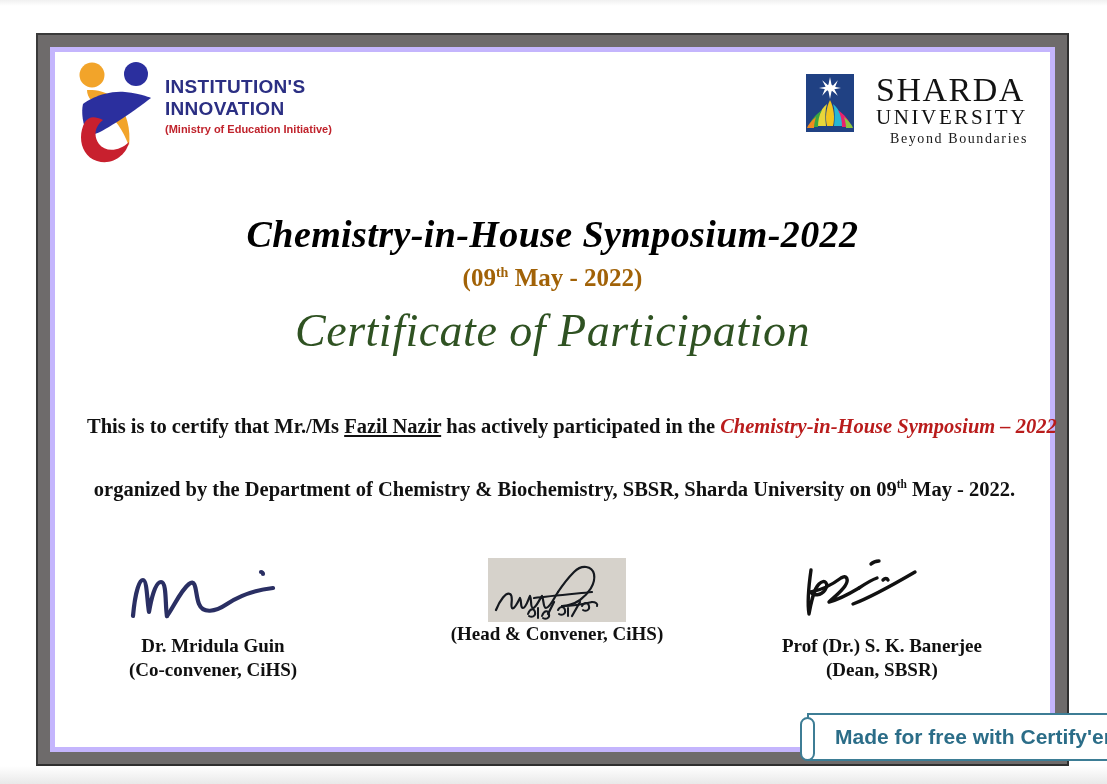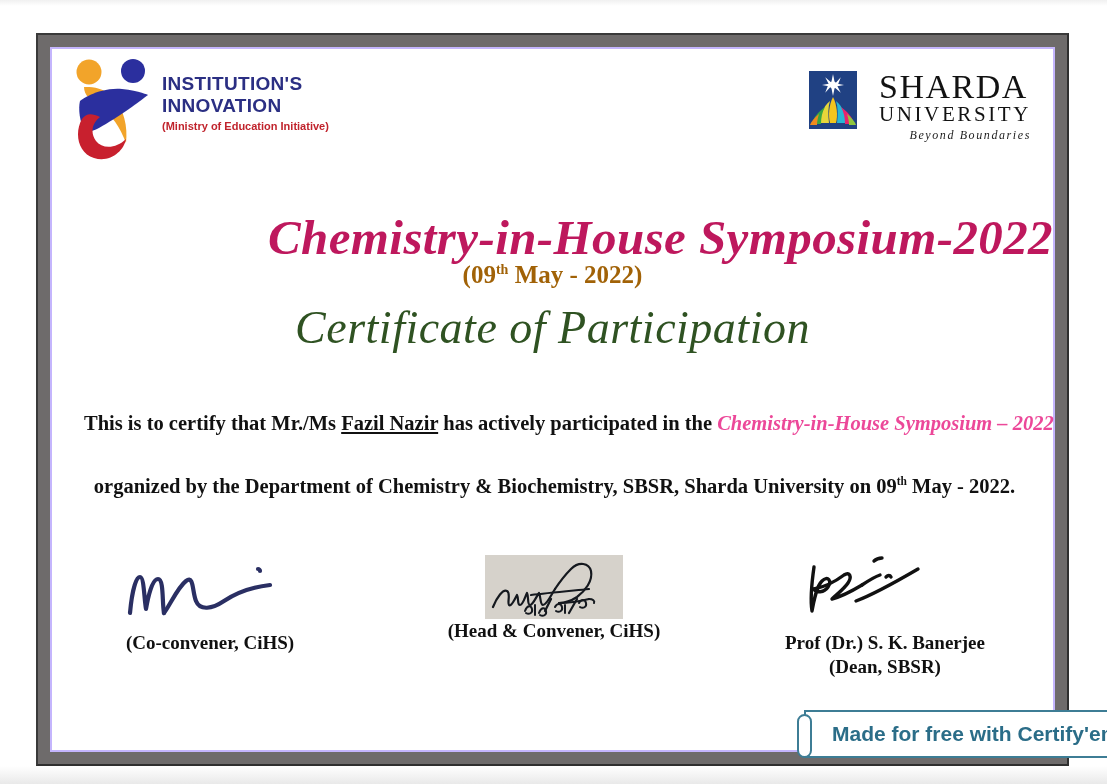--- a/index.html
+++ b/index.html
@@ -45,21 +45,21 @@
     border-left: 2px solid #3a3a3a;
     border-right: 2px solid #2f2f2f;
     border-bottom: 2px solid #2f2f2f;
     padding: 12px;
   }
   #cert-page {
     position: relative;
     width: 100%;
     height: 100%;
     background: #ffffff;
-    border: 2px solid #c4b5fd;
+    border: 5px solid #c4b5fd;
     box-sizing: border-box;
     overflow: visible;
   }
 
   
   #header {
     position: absolute;
     left: 0; top: 0; right: 0;
     height: 130px;
   }
@@ -126,39 +126,38 @@
   }
   #sharda-sub {
     font-family: "Liberation Serif", serif;
     font-size: 21px;
     line-height: 24px;
     letter-spacing: 2.6px;
     color: #121212;
   }
   #sharda-tag {
     font-family: "Liberation Serif", serif;
-    font-style: italic;
-    font-size: 12px;
+    font-size: 14px;
     letter-spacing: 1.6px;
     color: #1a1a1a;
     text-align: right;
     margin-top: 2px;
   }
 
   
   #event-title {
     position: absolute;
     left: 0; right: 0;
     top: 160px;
-    text-align: right;
+    text-align: center;
     font-family: "Liberation Serif", serif;
     font-style: italic;
     font-weight: bold;
-    font-size: 49px;
-    color: #be185d;
+    font-size: 38px;
+    color: #000000;
     letter-spacing: 0.4px;
   }
   #event-date {
     position: absolute;
     left: 0; right: 0;
     top: 212px;
     text-align: center;
     font-family: "Liberation Serif", serif;
     font-weight: bold;
     font-size: 25px;
@@ -194,21 +193,21 @@
     text-align: center;
   }
   #body-line-1, #body-line-2 {
     white-space: nowrap;
   }
   .recipient-name {
     text-decoration: underline;
     text-underline-offset: 2px;
   }
   .event-red {
-    color: #ec4899;
+    color: #b91c1c;
     font-style: italic;
     font-weight: bold;
   }
   .sup-th {
     font-size: 0.56em;
     vertical-align: super;
   }
 
   
   #signature-row {
@@ -371,20 +370,21 @@
         <div class="sig-block" id="sig-block-1">
           <div class="sig-art">
             <svg width="180" height="84" viewBox="0 0 180 84">
               <g fill="none" stroke="#2a2f63" stroke-width="4.2" stroke-linecap="round" stroke-linejoin="round">
                 <path d="M10 66 C12 44 16 30 20 30 C24 30 24 50 26 62 C28 50 32 32 38 32 C44 32 42 56 44 66"></path>
                 <path d="M44 66 C50 58 58 40 66 34 C74 28 72 44 76 54 C80 64 92 62 104 54 C116 46 132 40 150 38"></path>
                 <path d="M138 22 C139 22 140 23 140 24"></path>
               </g>
             </svg>
           </div>
+          <div class="sig-name">Dr. Mridula Guin</div>
           <div class="sig-role">(Co-convener, CiHS)</div>
         </div>
 
         <div class="sig-block" id="sig-block-2">
           <div id="sig-2-photo">
             <svg width="138" height="64" viewBox="0 0 138 64">
               <g fill="none" stroke="#15191f" stroke-width="2.2" stroke-linecap="round" stroke-linejoin="round">
                 <path d="M8 52 C12 42 18 34 22 36 C26 38 22 48 24 50 C26 52 30 44 32 40 C34 44 32 50 35 50 C38 50 40 42 42 38 C44 42 42 50 45 50 C48 50 51 42 54 38 C56 42 55 50 58 50 C62 50 66 40 70 34"></path>
                 <path d="M70 34 C74 28 80 20 86 14 C94 6 104 8 106 16 C108 26 100 36 92 42 C86 46 80 48 74 48"></path>
                 <path d="M46 40 C62 38 84 36 104 34"></path>

